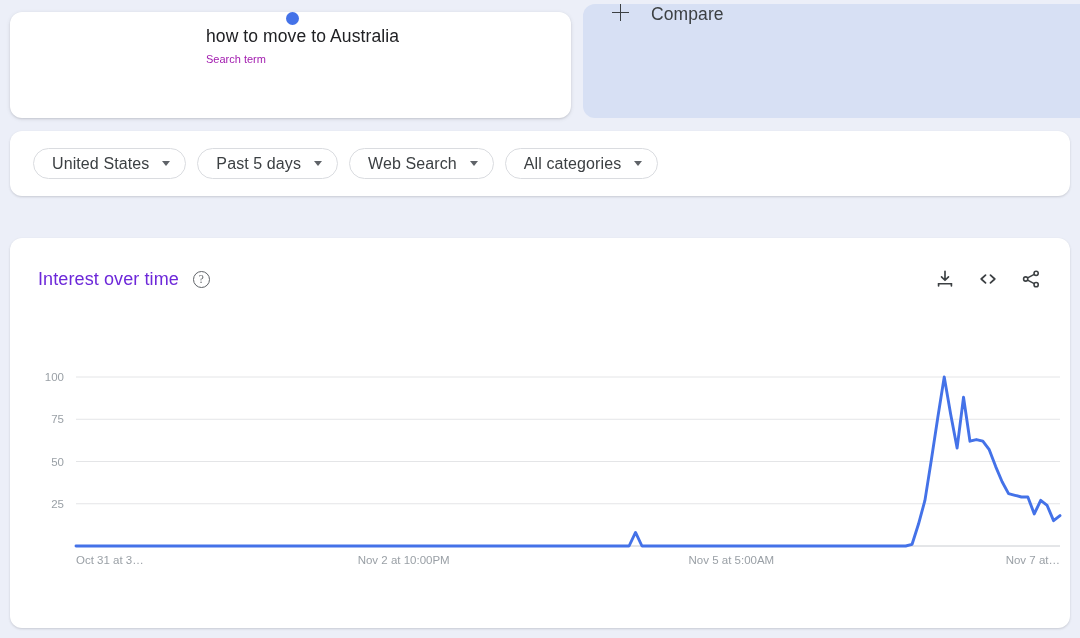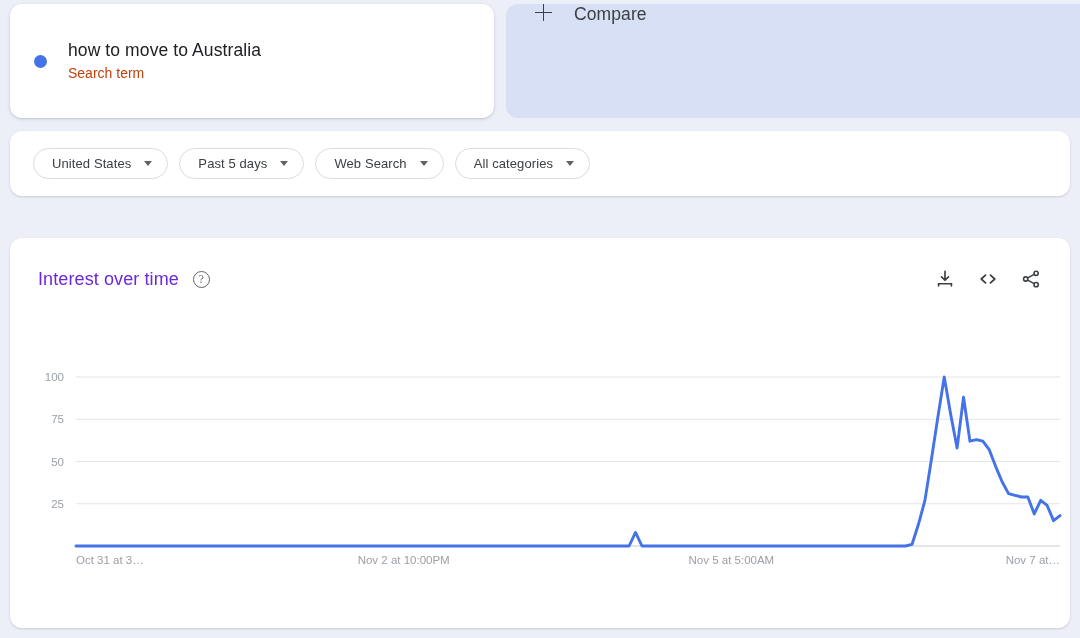--- a/index.html
+++ b/index.html
@@ -26,29 +26,30 @@
   .term-row {
     position: absolute;
     left: 0;
     top: 0;
     width: 1080px;
     height: 122px;
     display: flex;
     align-items: stretch;
   }
   .term-card {
-    width: 484px;
-    margin: 4px 12px 4px 10px;
+    width: 561px;
+    margin: 12px 12px 4px 10px;
     background: #ffffff;
     border-radius: 12px;
     box-shadow: 0 1px 2px rgba(60,64,67,.16), 0 1px 4px rgba(60,64,67,.10);
     display: flex;
     align-items: center;
     padding-left: 24px;
     box-sizing: border-box;
+    flex-direction: column;
   }
   .term-dot {
     width: 13px;
     height: 13px;
     border-radius: 50%;
     background: #4472e8;
     flex: 0 0 auto;
     margin-right: 21px;
   }
   .term-text {
@@ -56,22 +57,22 @@
     flex-direction: column;
     justify-content: center;
   }
   .term-title {
     font-size: 17.5px;
     color: #202124;
     line-height: 22px;
     letter-spacing: .1px;
   }
   .term-sub {
-    font-size: 14px;
-    color: #c2410c;
+    font-size: 11px;
+    color: #a21caf;
     line-height: 20px;
     margin-top: 2px;
   }
   .compare-card {
     flex: 1 1 auto;
     margin: 4px 0 4px 0;
     background: #d7e0f4;
     border-radius: 12px 0 0 12px;
     display: flex;
     align-items: flex-start;
@@ -119,21 +120,21 @@
     border-radius: 16px;
     background: #fff;
     display: flex;
     align-items: center;
     padding: 0 15px 0 18px;
     margin-right: 11px;
     cursor: pointer;
     box-sizing: border-box;
   }
   .chip-label {
-    font-size: 13px;
+    font-size: 16px;
     color: #3c4043;
     letter-spacing: .1px;
     white-space: nowrap;
   }
   .caret {
     width: 0;
     height: 0;
     border-left: 4.6px solid transparent;
     border-right: 4.6px solid transparent;
     border-top: 5px solid #5f6368;

